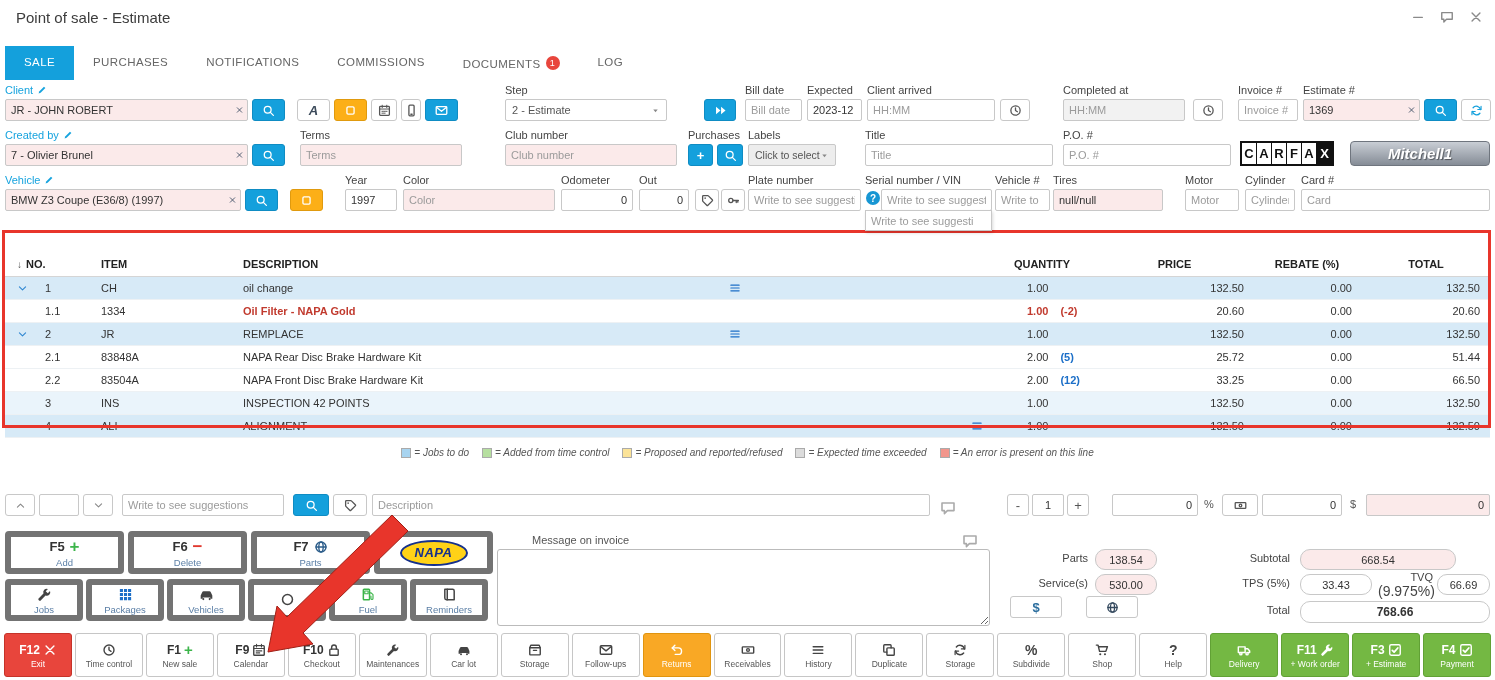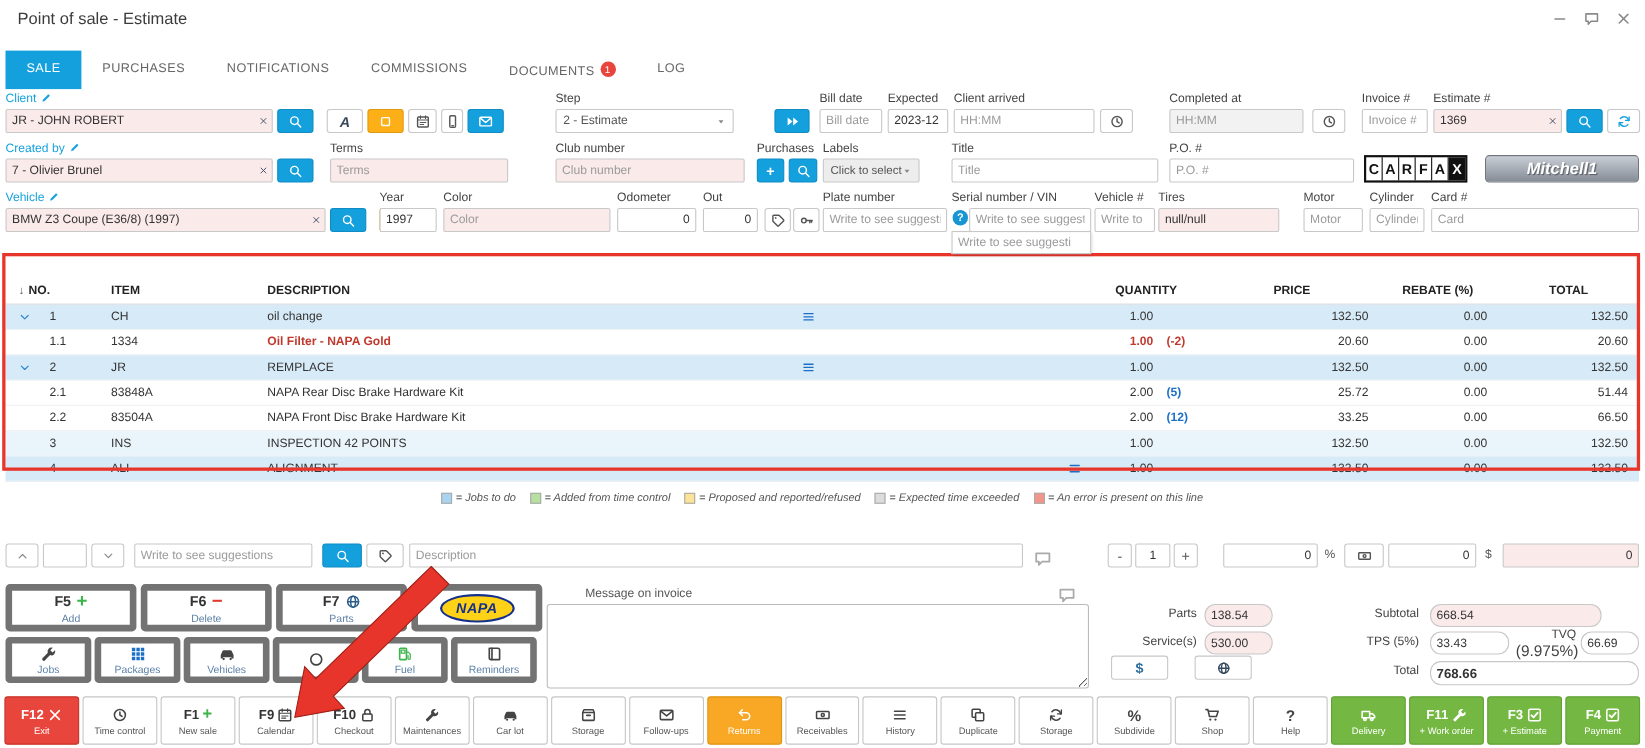--- a/index.html
+++ b/index.html
@@ -106,21 +106,21 @@
   .napa { background:#ffd217; border:2px solid #15308c; border-radius:50% / 50%; width:68px; height:26px;
           display:flex; align-items:center; justify-content:center; color:#15308c; font-weight:bold;
           font-style:italic; font-size:13px; letter-spacing:.5px; }
   .msg-label { position:absolute; left:500px; top:534px; font-size:11px; color:#555;padding-left:32px; }
   .msg-area { position:absolute; left:497px; top:549px; width:493px; height:77px; border:1px solid #bbb;
               border-radius:3px; resize:both; font:11px "Liberation Sans",sans-serif; padding:4px; outline:none; }
 
   
   .tlabel { position:absolute; font-size:11px; color:#444; text-align:right; }
   .tot { position:absolute; height:21px; border:1px solid #c8c8c8; border-radius:10px; background:#fff; font-size:11px;
-         display:flex; align-items:center; justify-content:flex-start; padding:0 5px; color:#333; }
+         display:flex; align-items:center; justify-content:center; padding:0 5px; color:#333; }
   .tot.pink { background:#fbeaea; }
   .tot.bold { font-weight:bold; font-size:12px; }
 
   
   .toolbar { position:absolute; left:4px; right:4px; top:633px; height:44px; display:flex; gap:3px; }
   .tbtn { flex:1; min-width:0; border:1px solid #c6c6c6; border-radius:3px; background:#fff; display:flex;
           flex-direction:column; align-items:center; justify-content:center; cursor:pointer; }
   .tb-top { display:flex; align-items:center; gap:3px; height:17px; font-weight:bold; font-size:12px; color:#333; }
   .tb-ic { font-size:14px; color:#444; display:inline-flex; font-weight:bold; }
   .tb-label { font-size:8.5px; color:#555; margin-top:1px; white-space:nowrap; overflow:hidden; max-width:98%; }
@@ -381,21 +381,21 @@
       <span>Mitchell1</span>
     </div>
 
   <div class="fg" style="left:5px;top:174px">
     <span class="lbl link"><span>Vehicle</span><span class="ic pencil" data-icon="pencil-icon">
           <svg viewBox="0 0 16 16" width="1em" height="1em" fill="none" stroke="currentColor" stroke-width="1.6" stroke-linecap="round" stroke-linejoin="round">
             <path d="M2.5 13.5l1-3.3 7.6-7.6 2.3 2.3-7.6 7.6-3.3 1z" fill="currentColor" stroke="none"></path>
           </svg>
         </span></span>
     <div class="frow">
-      <span class="inpwrap" style="width:291px"><input class="inp pink" value="BMW Z3 Coupe (E36/8) (1997)" style=""><span class="ic clear" data-icon="clear-icon">
+      <span class="inpwrap" style="width:236px"><input class="inp pink" value="BMW Z3 Coupe (E36/8) (1997)" style=""><span class="ic clear" data-icon="clear-icon">
             <svg viewBox="0 0 16 16" width="1em" height="1em" fill="none" stroke="currentColor" stroke-width="1.6" stroke-linecap="round" stroke-linejoin="round">
               <path d="M4 4l8 8M12 4l-8 8"></path>
             </svg>
           </span></span>
       <span class="btn blue" style="width:33px">
           <span class="ic" data-icon="search-icon">
             <svg viewBox="0 0 16 16" width="1em" height="1em" fill="none" stroke="currentColor" stroke-width="1.6" stroke-linecap="round" stroke-linejoin="round">
               <circle cx="7" cy="7" r="4.2"></circle>
               <path d="M10.3 10.3L14 14"></path>
             </svg>

